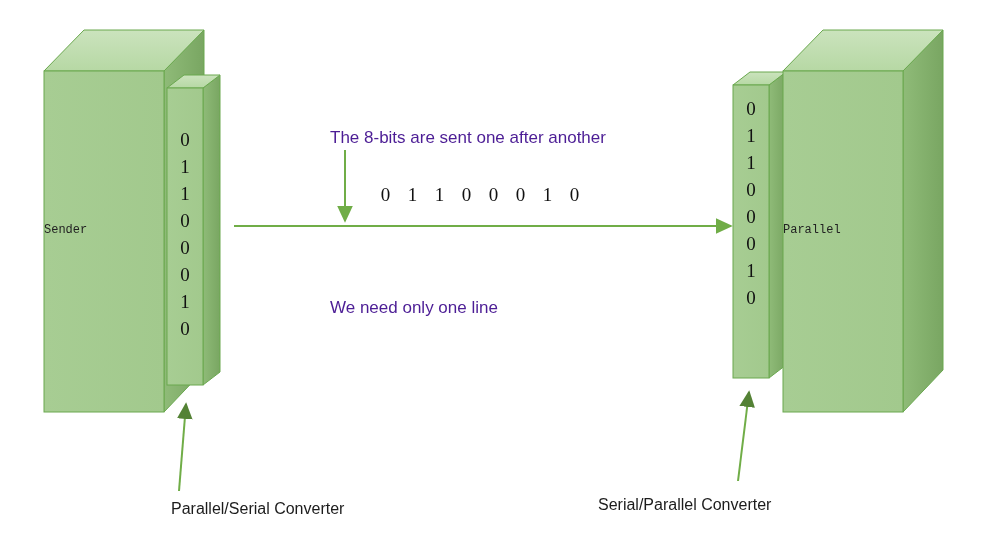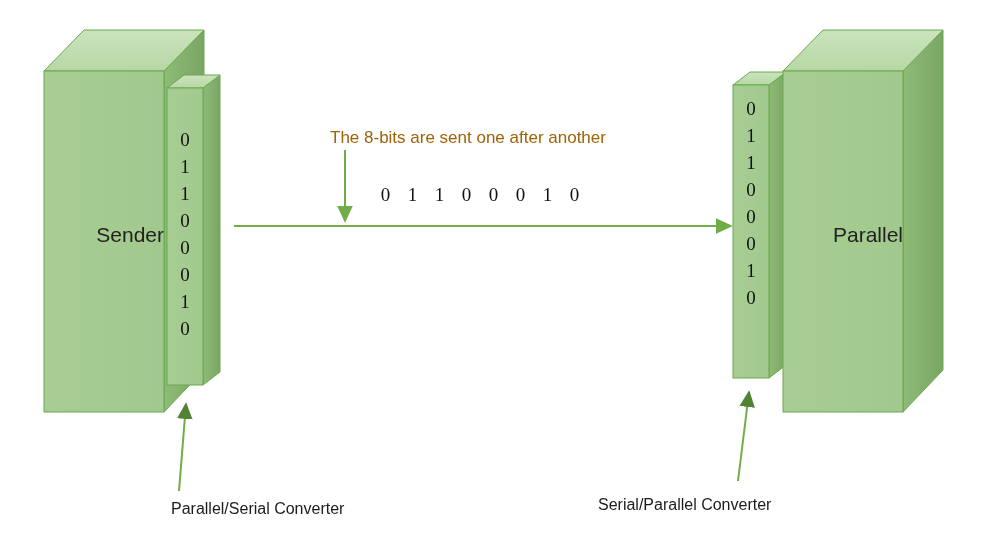--- a/index.html
+++ b/index.html
@@ -26,27 +26,28 @@
     height: 544px;
   }
   .txt {
     position: absolute;
     font-family: "Liberation Sans", sans-serif;
     color: #1a1a1a;
     white-space: pre;
     line-height: 1;
   }
   .box-label {
-    font-size: 21px;
+    font-size: 12px;
     color: #222222;
-    text-align: right;
+    text-align: left;
+    font-family: Liberation Mono, monospace;
   }
   .note {
     font-size: 17px;
-    color: #a16207;
+    color: #4c1d95;
   }
   .converter-label {
     font-size: 16px;
     color: #1c1c1c;
   }
   .bitcol {
     position: absolute;
     display: flex;
     flex-direction: column;
     align-items: center;
@@ -167,18 +168,19 @@
     <span>0</span>
     <span>1</span>
     <span>1</span>
     <span>0</span>
     <span>0</span>
     <span>0</span>
     <span>1</span>
     <span>0</span>
   </div>
 
+  <div class="txt note" style="left:330px; top:299px;">We need only one line</div>
 
   <div class="txt converter-label" style="left:171px; top:501px;">Parallel/Serial Converter</div>
 
   <div class="txt converter-label" style="left:598px; top:497px;">Serial/Parallel Converter</div>
 
 </div>
 
 </body></html>

